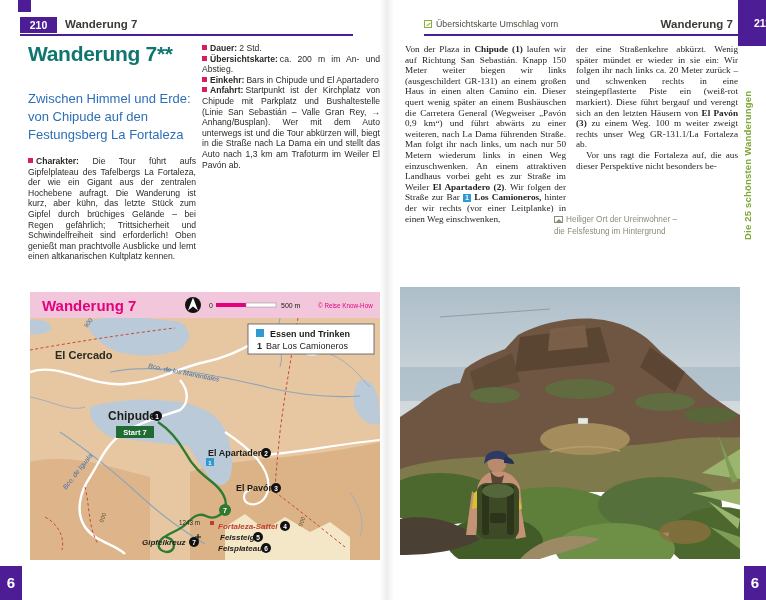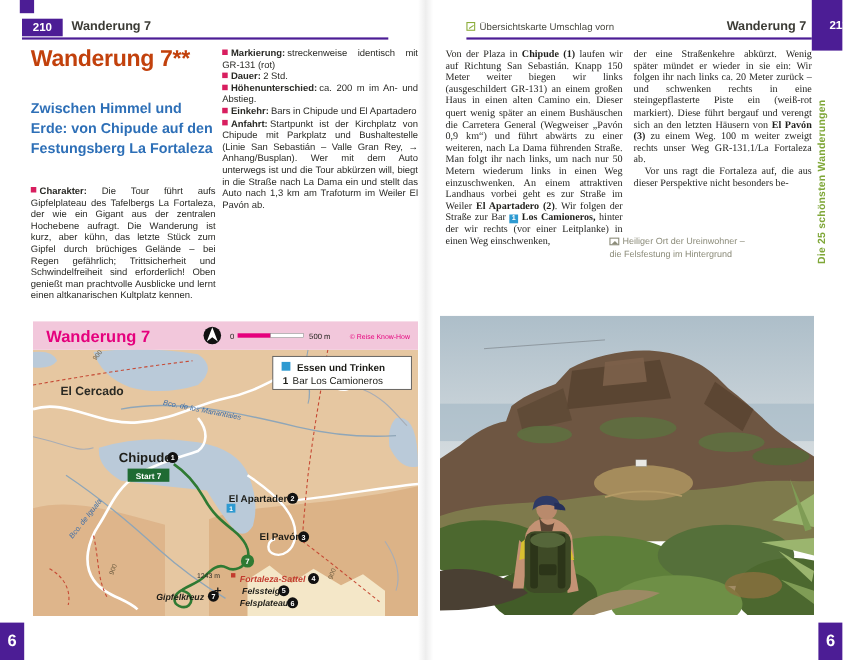--- a/index.html
+++ b/index.html
@@ -20,25 +20,25 @@
               margin-right:4px; vertical-align:-1px; position:relative; }
   .map-icon::after{ content:""; position:absolute; left:1px; top:3px; width:5px; height:1px;
               background:#8CAD3B; transform:rotate(-35deg); }
   .hdr-title-right { right:33px; top:18px; font-size:11.5px; font-weight:bold; color:#3b3b35; }
   .hdr-line-right { left:424px; top:34px; width:314px; height:2px; }
   .bar-topright { left:738px; top:0; width:28px; height:46px; }
   .pgnum-right { left:738px; top:17px; width:49px; color:#fff; font-size:10.5px;
                  font-weight:bold; text-align:center; }
 
   
-  .lp-title { left:28px; top:42px; font-size:21px; font-weight:bold; color:#c2410c;
+  .lp-title { left:28px; top:42px; font-size:21px; font-weight:bold; color:#0f766e;
               letter-spacing:-0.3px; }
-  .lp-subtitle { left:28px; top:90px; width:172px; font-size:13px; font-weight:bold;
+  .lp-subtitle { left:28px; top:90px; width:172px; font-size:13px; font-weight:normal;
                  color:#2D6FB7; line-height:18px; }
-  .lp-char { left:28px; top:168px; width:168px; font-size:8.6px; line-height:10.6px;
+  .lp-char { left:28px; top:156px; width:168px; font-size:8.6px; line-height:10.6px;
              text-align:justify; color:#2a2a26; }
   .bullet { display:inline-block; width:5px; height:5px; background:#D81E5F; margin-right:3px;
             vertical-align:1px; }
   .lp-facts { left:202px; top:43px; width:178px; font-size:8.6px; line-height:10.6px;
               text-align:justify; color:#2a2a26; }
   .fact b { margin-right:2px; }
 
   
   .map-wrap { left:30px; top:292px; width:350px; height:268px; }
 
@@ -90,23 +90,22 @@
   <div class="abs hdr-title-right">Wanderung 7</div>
   <div class="abs green hdr-line-right"></div>
   <div class="abs green bar-topright"></div>
   <div class="abs pgnum-right">211</div>
 
   <div class="abs lp-title">Wanderung 7**</div>
   <div class="abs lp-subtitle">Zwischen Himmel und Erde: von Chipude auf den Festungsberg La Fortaleza</div>
   <p class="abs lp-char"><span class="bullet"></span><b>Charakter:</b> <span>Die Tour führt aufs Gipfelplateau des Tafelbergs La Fortaleza, der wie ein Gigant aus der zentralen Hochebene aufragt. Die Wanderung ist kurz, aber kühn, das letzte Stück zum Gipfel durch brüchiges Gelände – bei Regen gefährlich; Trittsicherheit und Schwindelfreiheit sind erforderlich! Oben genießt man prachtvolle Ausblicke und lernt einen altkanarischen Kultplatz kennen.</span></p>
 
   <div class="abs lp-facts">
-    <div class="fact"><span class="bullet"></span><b>Markierung:</b><span>streckenweise identisch mit GR-131 (rot)</span></div>
     <div class="fact"><span class="bullet"></span><b>Dauer:</b><span>2 Std.</span></div>
-    <div class="fact"><span class="bullet"></span><b>Höhenunterschied:</b><span>ca. 200 m im An- und Abstieg.</span></div>
+    <div class="fact"><span class="bullet"></span><b>Übersichtskarte:</b><span>ca. 200 m im An- und Abstieg.</span></div>
     <div class="fact"><span class="bullet"></span><b>Einkehr:</b><span>Bars in Chipude und El Apartadero</span></div>
     <div class="fact"><span class="bullet"></span><b>Anfahrt:</b><span>Startpunkt ist der Kirchplatz von Chipude mit Parkplatz und Bushaltestelle (Linie San Sebastián – Valle Gran Rey, → Anhang/Busplan). Wer mit dem Auto unterwegs ist und die Tour abkürzen will, biegt in die Straße nach La Dama ein und stellt das Auto nach 1,3 km am Trafoturm im Weiler El Pavón ab.</span></div>
   </div>
 
   <div class="abs map-wrap">
     <svg width="350" height="268" viewBox="0 0 350 268">
 
       <rect x="0" y="26" width="350" height="242" fill="#E6C7A1"></rect>
 
       <path d="M0,170 C40,160 80,175 120,185 L120,268 L0,268 Z" fill="#DCB287" opacity="0.85"></path>

